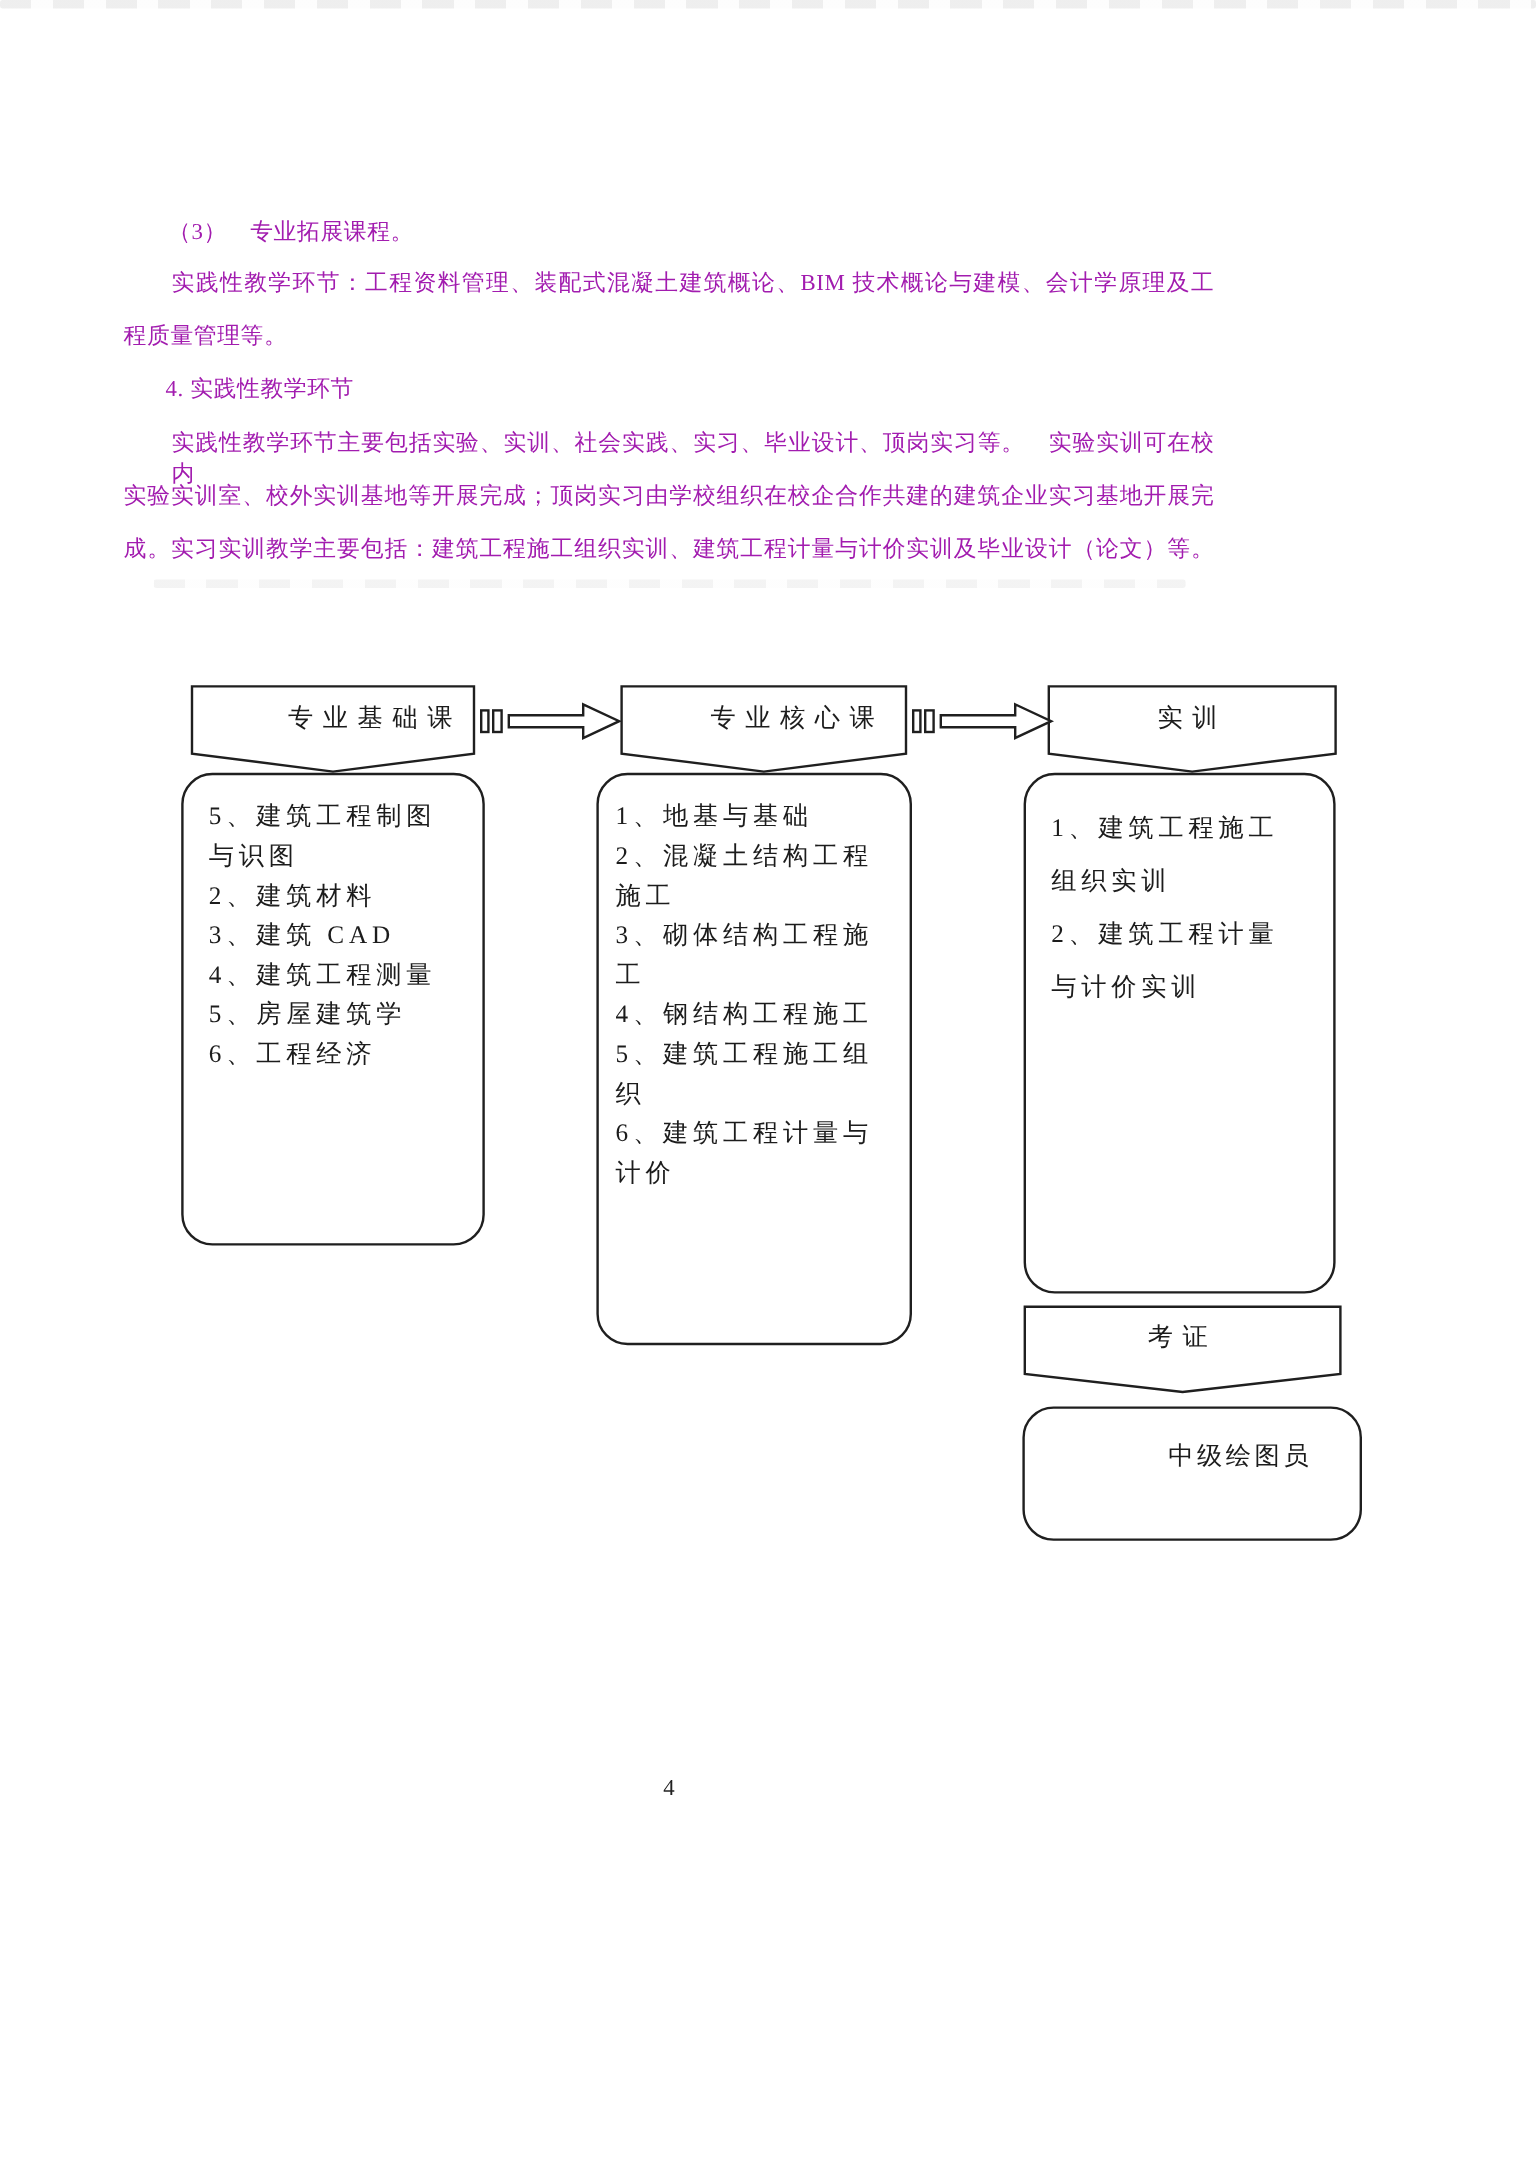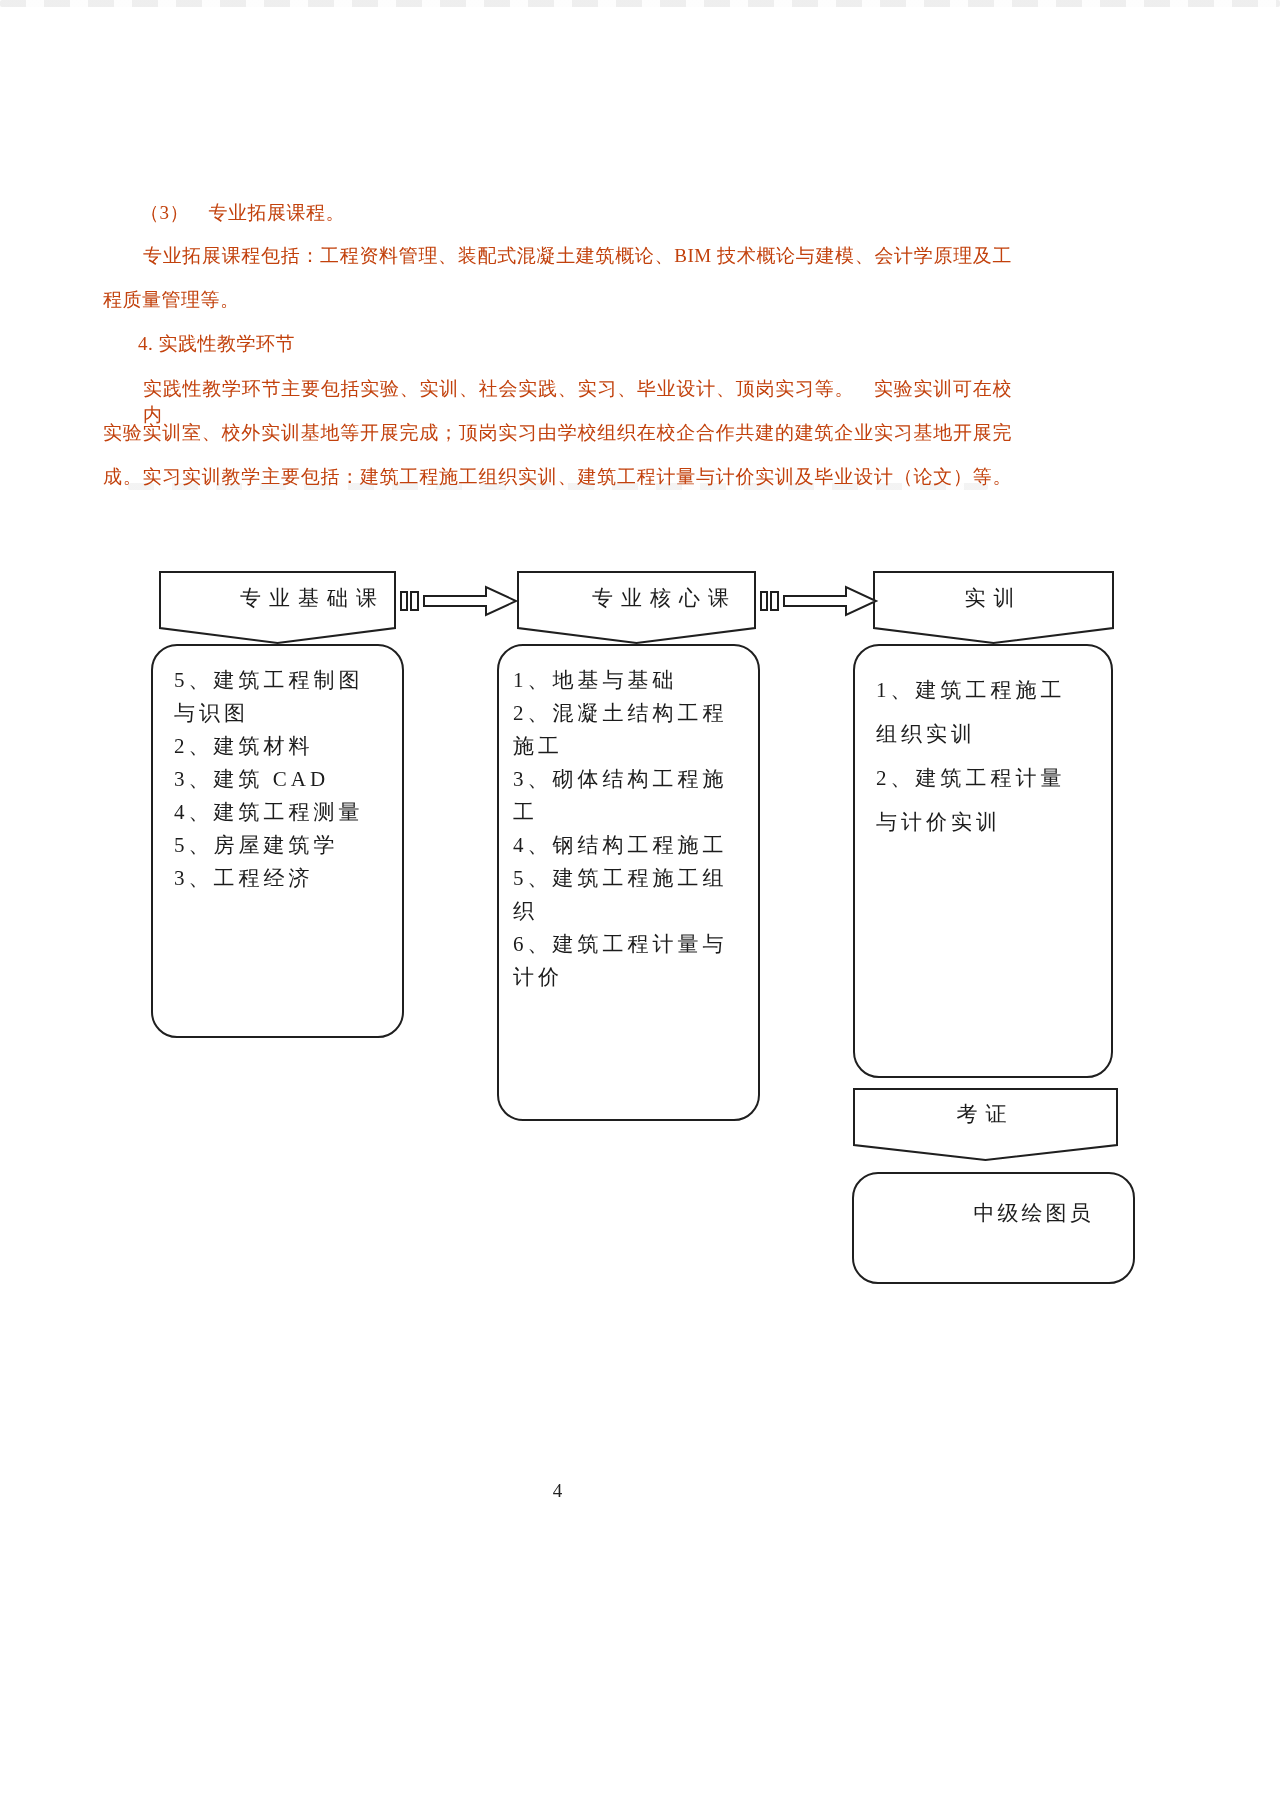--- a/index.html
+++ b/index.html
@@ -10,23 +10,22 @@
     font-family:"Liberation Serif","DejaVu Serif",serif;
     color:#222222;
     overflow:hidden;
   }
   .bodyline{
     position:absolute;
     font-size:19px;
     line-height:26px;
     height:28px;
     letter-spacing:0.5px;
-    color:#c2410c;
+    color:#a21caf;
     white-space:normal;
-    margin-top:19px;
   }
   .just{
     text-align:justify;
     text-align-last:justify;
   }
   .shape-svg{position:absolute;overflow:visible;}
   .banner-label{
     position:absolute;
     text-align:center;
     font-size:21px;
@@ -72,21 +71,21 @@
 </style>
 </head>
 <body>
 
 <div id="page">
 
   <div class="artifact" style="left:0;top:0;width:1280px;height:7px;opacity:0.5;"></div>
   <div class="artifact" style="left:128px;top:483px;width:860px;height:7px;opacity:0.35;"></div>
 
   <div class="bodyline" style="left:140px;top:181px;">（3）　专业拓展课程。</div>
-  <div class="bodyline just" style="left:143px;top:224px;width:869px;">专业拓展课程包括：工程资料管理、装配式混凝土建筑概论、BIM 技术概论与建模、会计学原理及工</div>
+  <div class="bodyline just" style="left:143px;top:224px;width:869px;">实践性教学环节：工程资料管理、装配式混凝土建筑概论、BIM 技术概论与建模、会计学原理及工</div>
   <div class="bodyline" style="left:103px;top:268px;">程质量管理等。</div>
   <div class="bodyline" style="left:138px;top:312px;">4. 实践性教学环节</div>
   <div class="bodyline just" style="left:143px;top:357px;width:869px;">实践性教学环节主要包括实验、实训、社会实践、实习、毕业设计、顶岗实习等。　实验实训可在校内</div>
   <div class="bodyline just" style="left:103px;top:401px;width:909px;">实验实训室、校外实训基地等开展完成；顶岗实习由学校组织在校企合作共建的建筑企业实习基地开展完</div>
   <div class="bodyline just" style="left:103px;top:445px;width:909px;">成。实习实训教学主要包括：建筑工程施工组织实训、建筑工程计量与计价实训及毕业设计（论文）等。</div>
 
   <svg class="shape-svg" style="left:159px;top:571px;" width="237" height="74" viewBox="0 0 237 74">
     <polygon points="1,1 236,1 236,57 118.5,72 1,57" fill="#ffffff" stroke="#1f1f1f" stroke-width="2"></polygon>
   </svg>
   <svg class="shape-svg" style="left:517px;top:571px;" width="239" height="74" viewBox="0 0 239 74">
@@ -115,21 +114,21 @@
   <div class="rbox" style="left:497px;top:644px;width:263px;height:477px;"></div>
   <div class="rbox" style="left:853px;top:644px;width:260px;height:434px;"></div>
 
   <div class="boxlist lh33" style="left:174px;top:664px;width:225px;">
     <div class="li">5、建筑工程制图</div>
     <div class="li">与识图</div>
     <div class="li">2、建筑材料</div>
     <div class="li">3、建筑 CAD</div>
     <div class="li">4、建筑工程测量</div>
     <div class="li">5、房屋建筑学</div>
-    <div class="li">3、工程经济</div>
+    <div class="li">6、工程经济</div>
   </div>
 
   <div class="boxlist lh33" style="left:513px;top:664px;width:242px;">
     <div class="li">1、地基与基础</div>
     <div class="li">2、混凝土结构工程</div>
     <div class="li">施工</div>
     <div class="li">3、砌体结构工程施</div>
     <div class="li">工</div>
     <div class="li">4、钢结构工程施工</div>
     <div class="li">5、建筑工程施工组</div>

